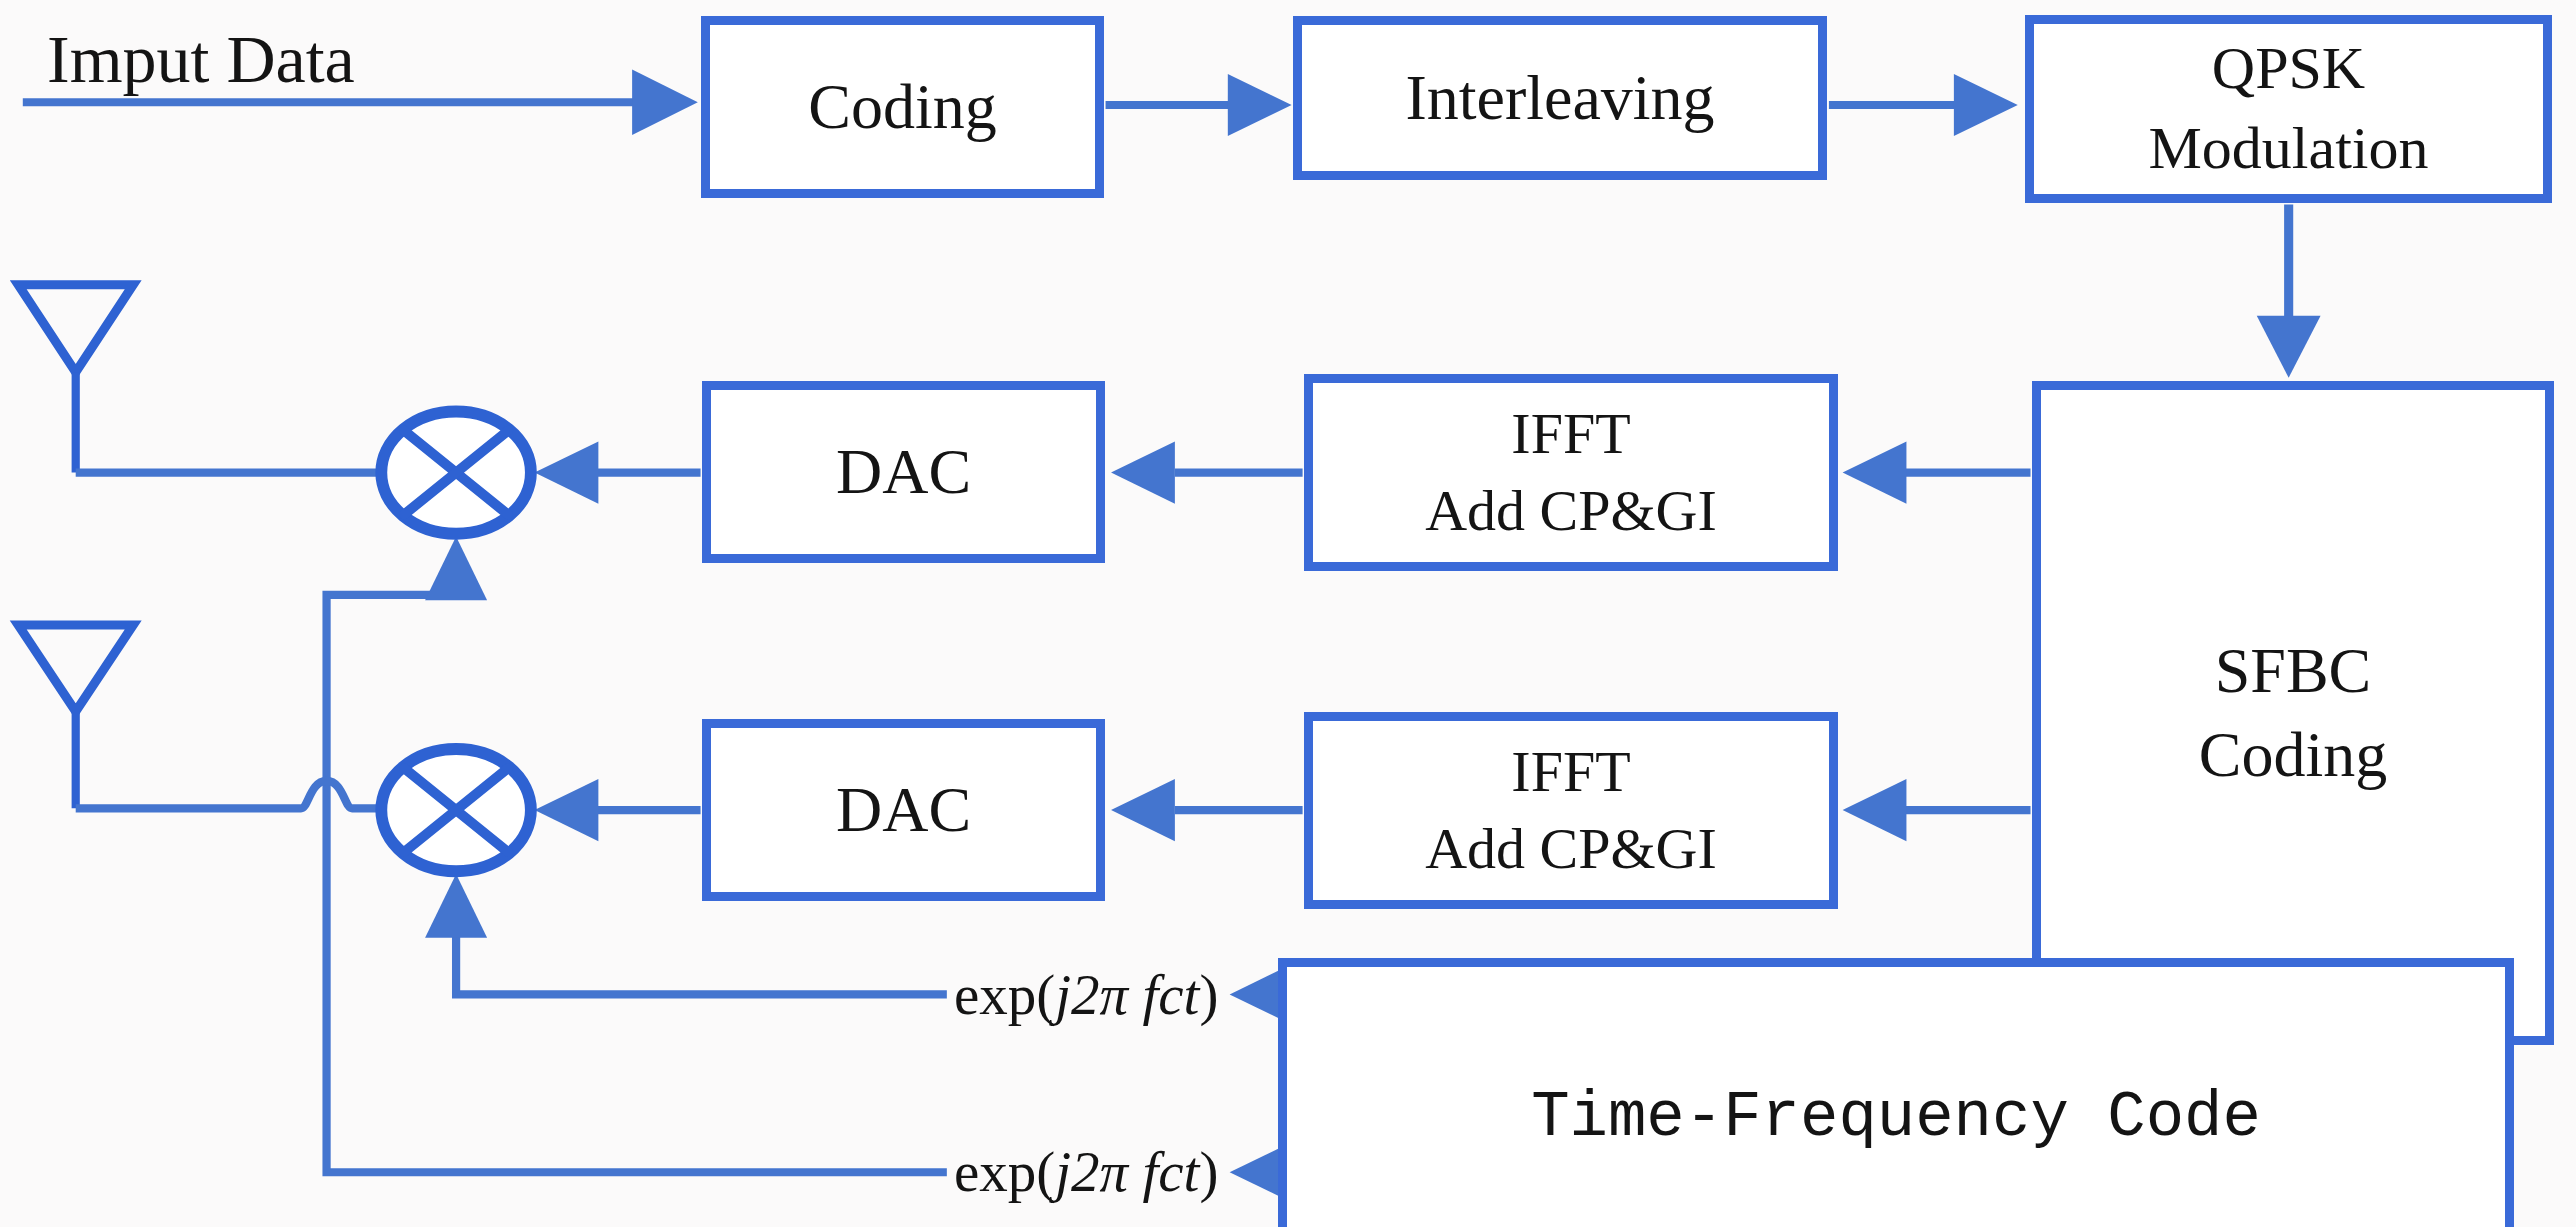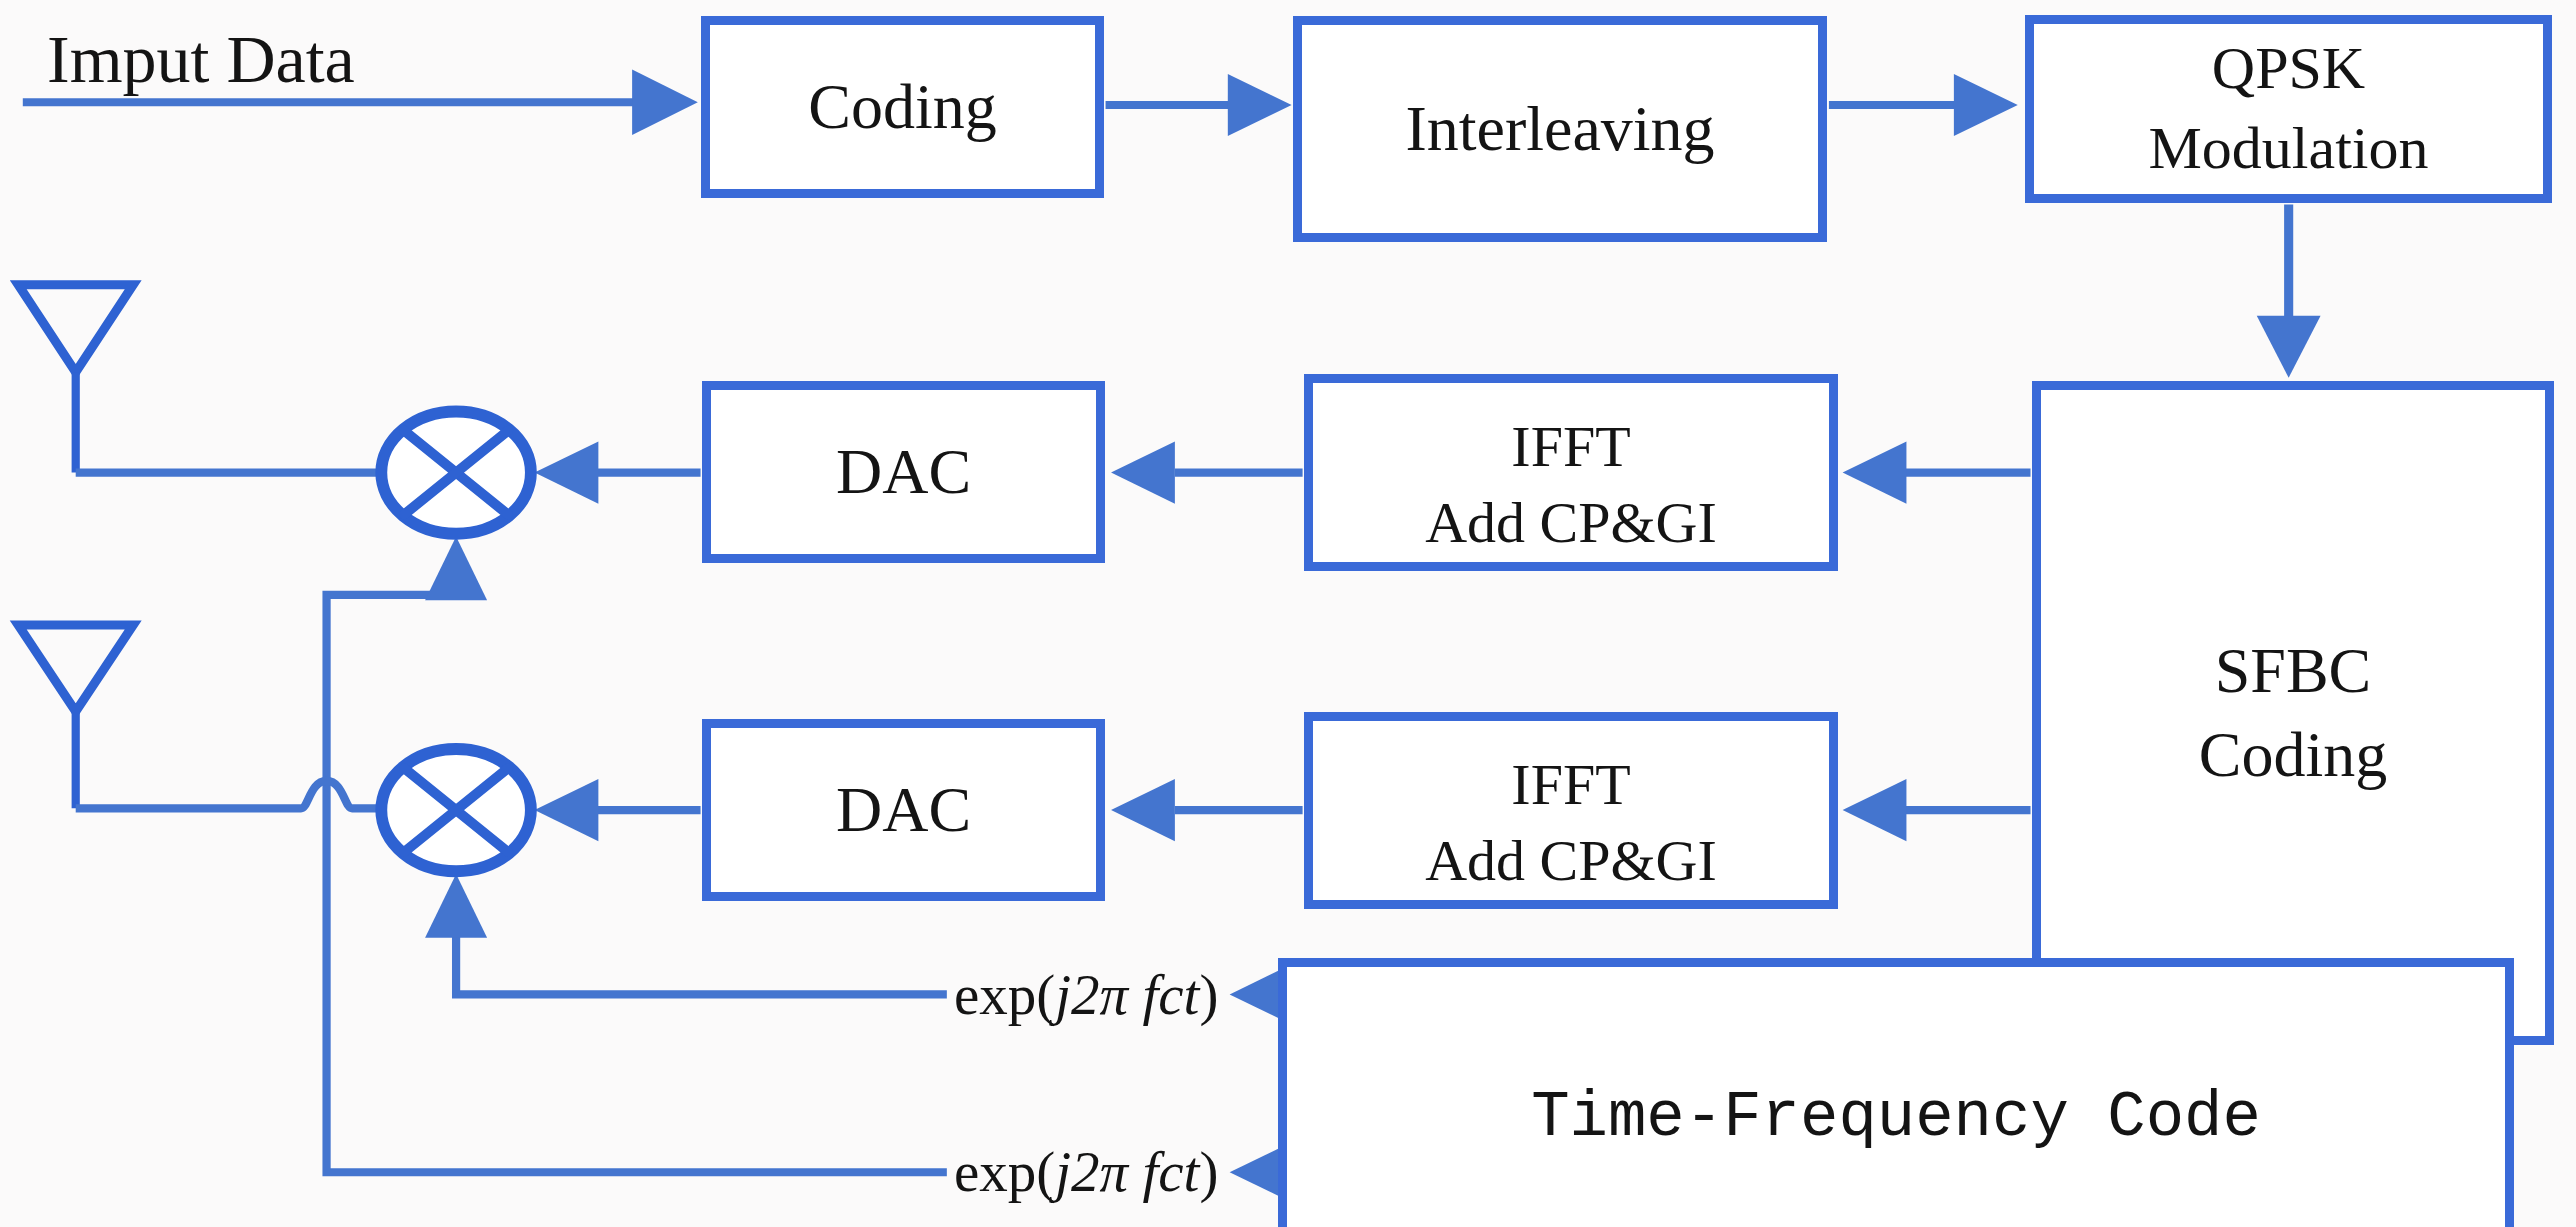--- a/index.html
+++ b/index.html
@@ -39,21 +39,21 @@
     text-align:center;
     line-height:1.32;
   }
   .box .bl{display:block;white-space:nowrap;}
   .lbl{
     position:absolute;
     white-space:nowrap;
   }
   .f70{font-size:64px;}
   .f66{font-size:60px;text-align:center;}
-  .f64{font-size:58px;justify-content:flex-end;}
+  .f64{font-size:58px;}
   .exp{
     font-size:57px;
     display:flex;
     align-items:center;
   }
   .exp .math{font-style:italic;}
 </style>
 </head>
 <body>
 
@@ -155,21 +155,21 @@
       <line x1="557" y1="842" x2="443" y2="934" style="stroke:var(--symbol);stroke-width:11;stroke-linecap:round"></line>
     </g>
   </svg>
 
   <div class="lbl f70" style="left:47px;top:20px;font-size:68px;">Imput Data</div>
 
   <div class="box f70" style="left:701px;top:16.4px;width:403px;height:182px;">
     <span class="bl">Coding</span>
   </div>
 
-  <div class="box f70" style="left:1293px;top:16.4px;width:534px;height:226px;">
+  <div class="box f70" style="left:1293px;top:16.4px;width:534px;height:164px;">
     <span class="bl">Interleaving</span>
   </div>
 
   <div class="box f66" style="left:2025px;top:14.6px;width:527px;height:188px;">
     <span class="bl">QPSK</span>
     <span class="bl">Modulation</span>
   </div>
 
   <div class="box f70" style="left:2032px;top:381px;width:522px;height:664px;">
     <span class="bl">SFBC</span>

